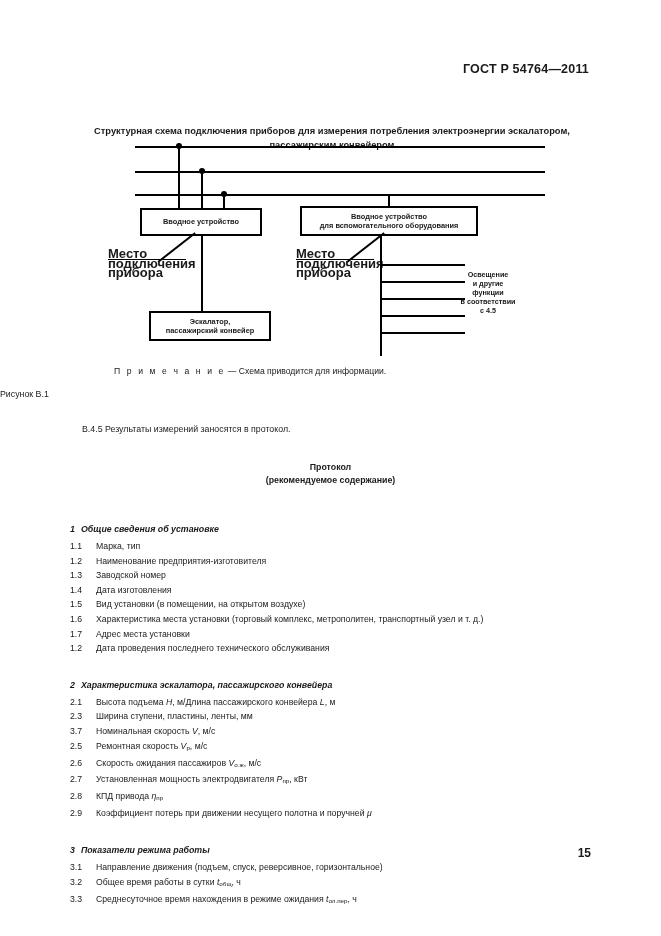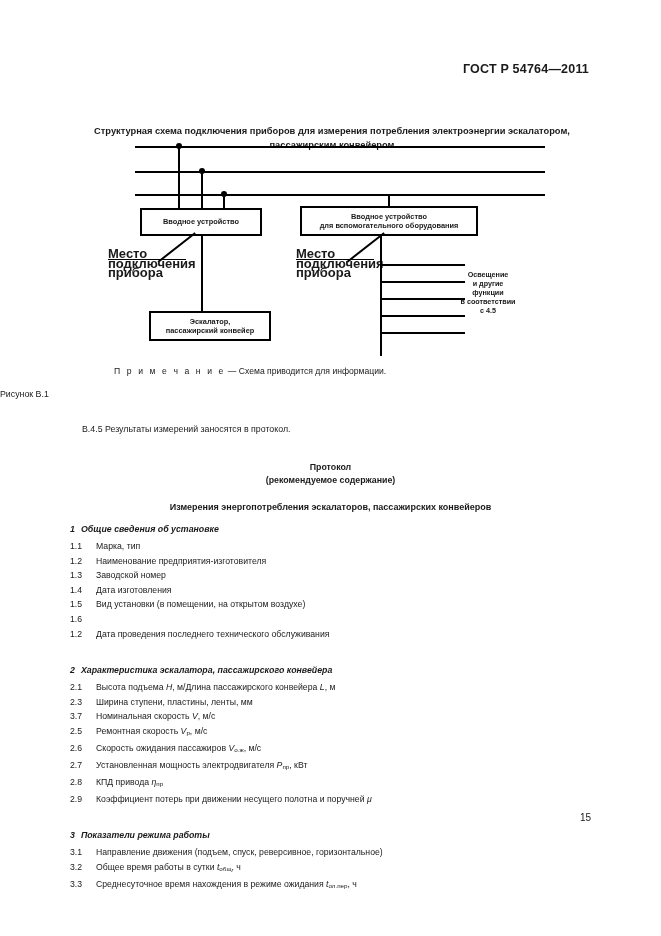--- a/index.html
+++ b/index.html
@@ -63,21 +63,21 @@
 
   .list{position:absolute;top:524px;left:70px;width:540px;font-size:8.7px;}
   .sec-head{font-weight:bold;font-style:italic;margin-top:24px;margin-bottom:5px;font-size:8.8px;}
   .sec-head:first-child{margin-top:0;}
   .sec-head .num{margin-right:6px;}
   .item{display:flex;line-height:14.6px;white-space:nowrap;}
   .item .num{width:26px;flex:none;}
   i.v{font-style:italic;}
   sub{font-size:72%;vertical-align:-.22em;}
 
-  .pageno{position:absolute;top:812px;right:70px;font-size:10px;}
+  .pageno{position:absolute;top:846px;right:70px;font-size:12px;font-weight:bold;}
 </style>
 </head>
 <body>
 
 <div class="page">
 
   <div class="std-header">ГОСТ Р 54764—2011</div>
 
   <div class="fig-title">
     <span>Структурная схема подключения приборов для измерения потребления электроэнергии эскалатором,</span><br>
@@ -151,21 +151,20 @@
 
   <div class="fig-cap">Рисунок В.1</div>
 
   <div class="clause">В.4.5  Результаты измерений заносятся в протокол.</div>
 
   <div class="proto">
     <div>Протокол</div>
     <div class="sub">(рекомендуемое содержание)</div>
   </div>
 
-  <div class="meas">Измерения энергопотребления эскалаторов, пассажирских конвейеров</div>
 
   <div class="list" id="sections-root">
       <div class="sec-head"><span class="num">1</span><span>Общие сведения об установке</span></div>
       <div class="item">
         <span class="num">1.1</span>
         <span>Марка, тип</span>
       </div>
       <div class="item">
         <span class="num">1.2</span>
         <span>Наименование предприятия-изготовителя</span>
@@ -177,20 +176,25 @@
       <div class="item">
         <span class="num">1.4</span>
         <span>Дата изготовления</span>
       </div>
       <div class="item">
         <span class="num">1.5</span>
         <span>Вид установки (в помещении, на открытом воздухе)</span>
       </div>
       <div class="item">
         <span class="num">1.6</span>
+        <span>Характеристика места установки (торговый комплекс, метрополитен, транспортный узел и т. д.)</span>
+      </div>
+      <div class="item">
+        <span class="num">1.7</span>
+        <span>Адрес места установки</span>
       </div>
       <div class="item">
         <span class="num">1.2</span>
         <span>Дата проведения последнего технического обслуживания</span>
       </div>
       <div class="sec-head"><span class="num">2</span><span>Характеристика эскалатора, пассажирского конвейера</span></div>
       <div class="item">
         <span class="num">2.1</span>
         <span>Высота подъема <i class="v">H</i>, м/Длина пассажирского конвейера <i class="v">L</i>, м</span>
       </div>

